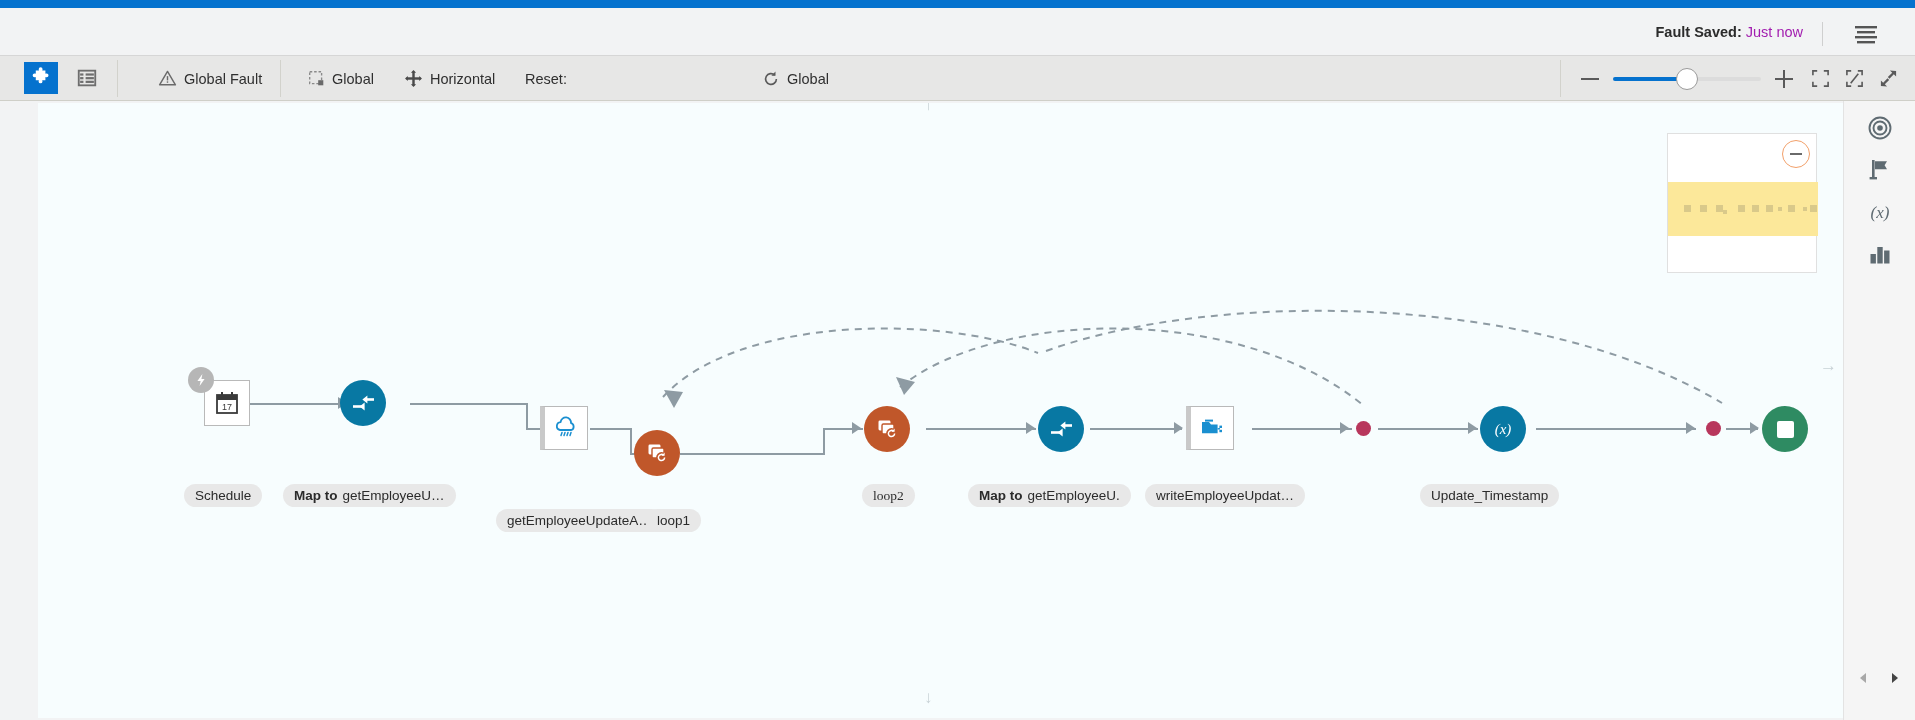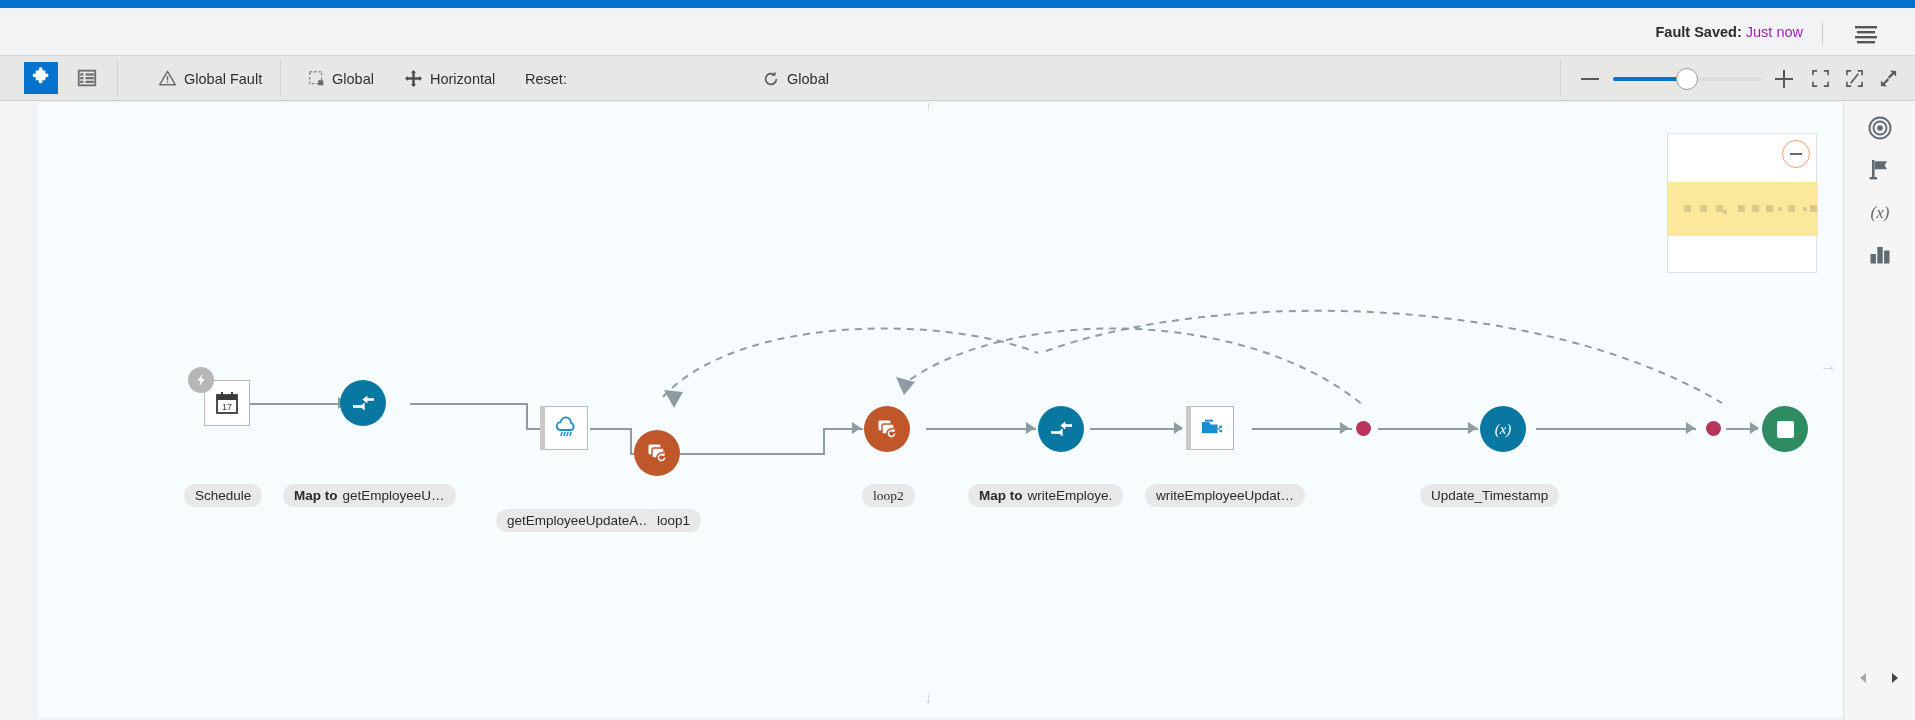--- a/index.html
+++ b/index.html
@@ -492,21 +492,21 @@
                 <rect x="14" y="8.2" width="10" height="2.6"></rect>
                 <path d="M12.4 9.5 L17.4 5.6 V13.4 Z"></path>
                 <rect x="3" y="15.2" width="10" height="2.6"></rect>
                 <path d="M14.6 16.5 L9.6 12.6 V20.4 Z" transform="rotate(180 12.1 16.5)"></path>
               </g>
             </svg>
           </span>
         </div>
         <div class="nlabel" style="left:930px; top:381px;">
           <b>Map to</b>
-          <span>writeEmploye.</span>
+          <span>getEmployeeU.</span>
         </div>
 
         <div class="node box-node" style="left:1148px; top:303px;">
           <span>
             <svg width="26" height="26" viewBox="0 0 26 26">
               <path d="M3 7h7l2 2.4h6.6v8.8H3Z" fill="#1a8fd0"></path>
               <rect x="6" y="4.6" width="8" height="2" fill="#1a8fd0"></rect>
               <g fill="#1a8fd0">
                 <rect x="20.4" y="10.6" width="2.6" height="2.4"></rect>
                 <rect x="20.4" y="14.8" width="2.6" height="2.4"></rect>

